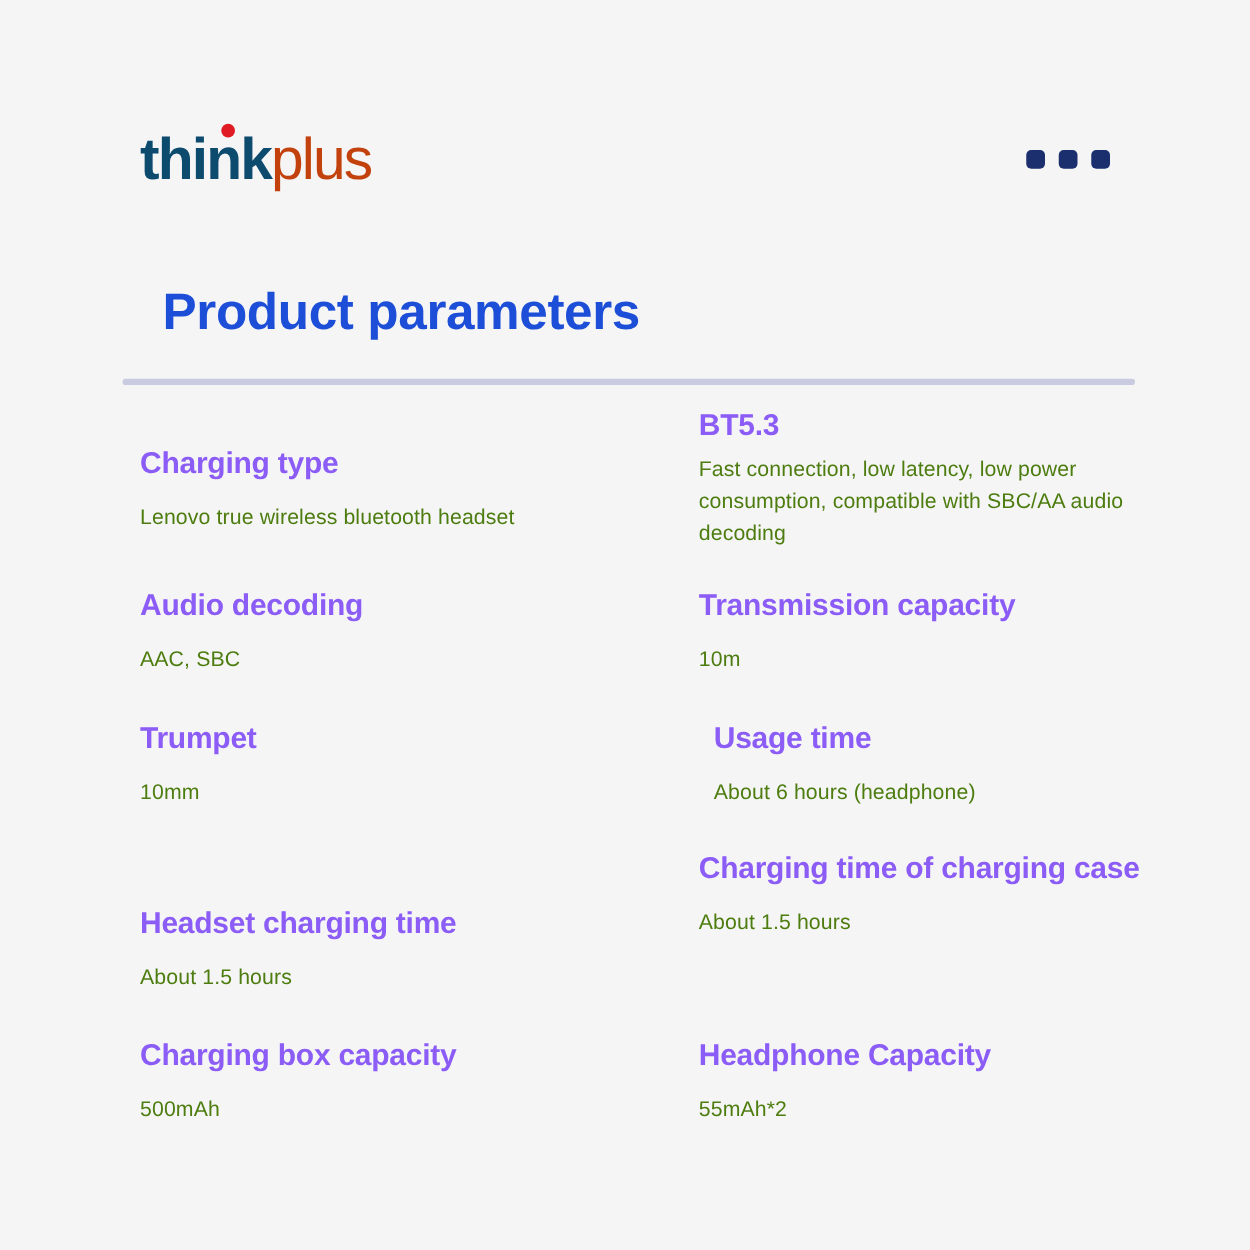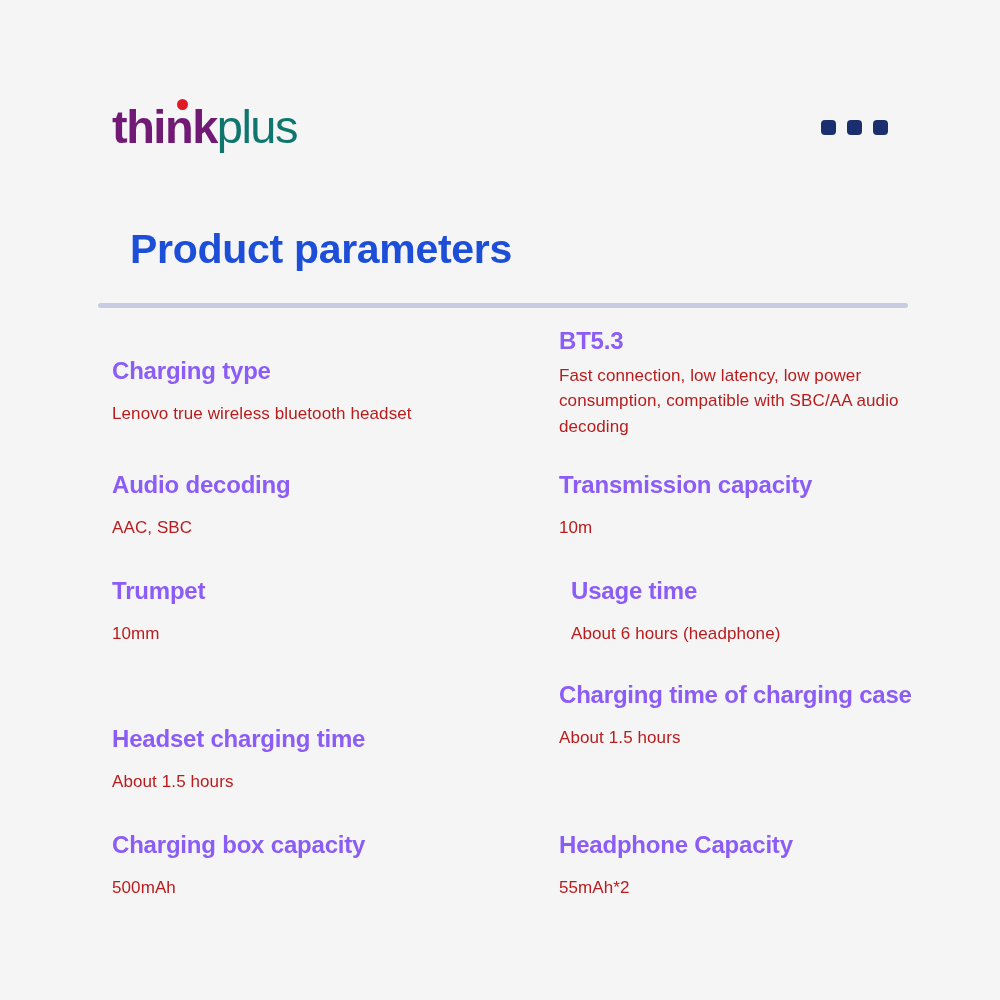--- a/index.html
+++ b/index.html
@@ -38,25 +38,25 @@
     position: relative;
     font-size: 47px;
     line-height: 1;
     letter-spacing: -1.5px;
     white-space: nowrap;
     display: inline-block;
     padding-top: 6px;
   }
   .logo .think {
     font-weight: bold;
-    color: #701a75;
+    color: #0c4a6e;
   }
   .logo .plus {
     font-weight: normal;
-    color: #0f766e;
+    color: #c2410c;
   }
   .logo .dot {
     position: absolute;
     left: 65px;
     top: 2px;
     width: 11px;
     height: 11px;
     border-radius: 50%;
     background: #e01b24;
   }
@@ -118,21 +118,21 @@
     font-size: 24px;
     font-weight: bold;
     color: #8b5cf6;
     line-height: 1.28;
     letter-spacing: -0.2px;
     margin: 0;
   }
   .spec-value {
     font-size: 17px;
     font-weight: normal;
-    color: #b91c1c;
+    color: #4d7c0f;
     line-height: 1.5;
     letter-spacing: 0.1px;
     margin: 0;
     margin-top: 14px;
   }
   .spec-value.multiline { margin-top: 6px; }
 
   
   .l1 { top: 36px; }
   .l2 { top: 150px; }

